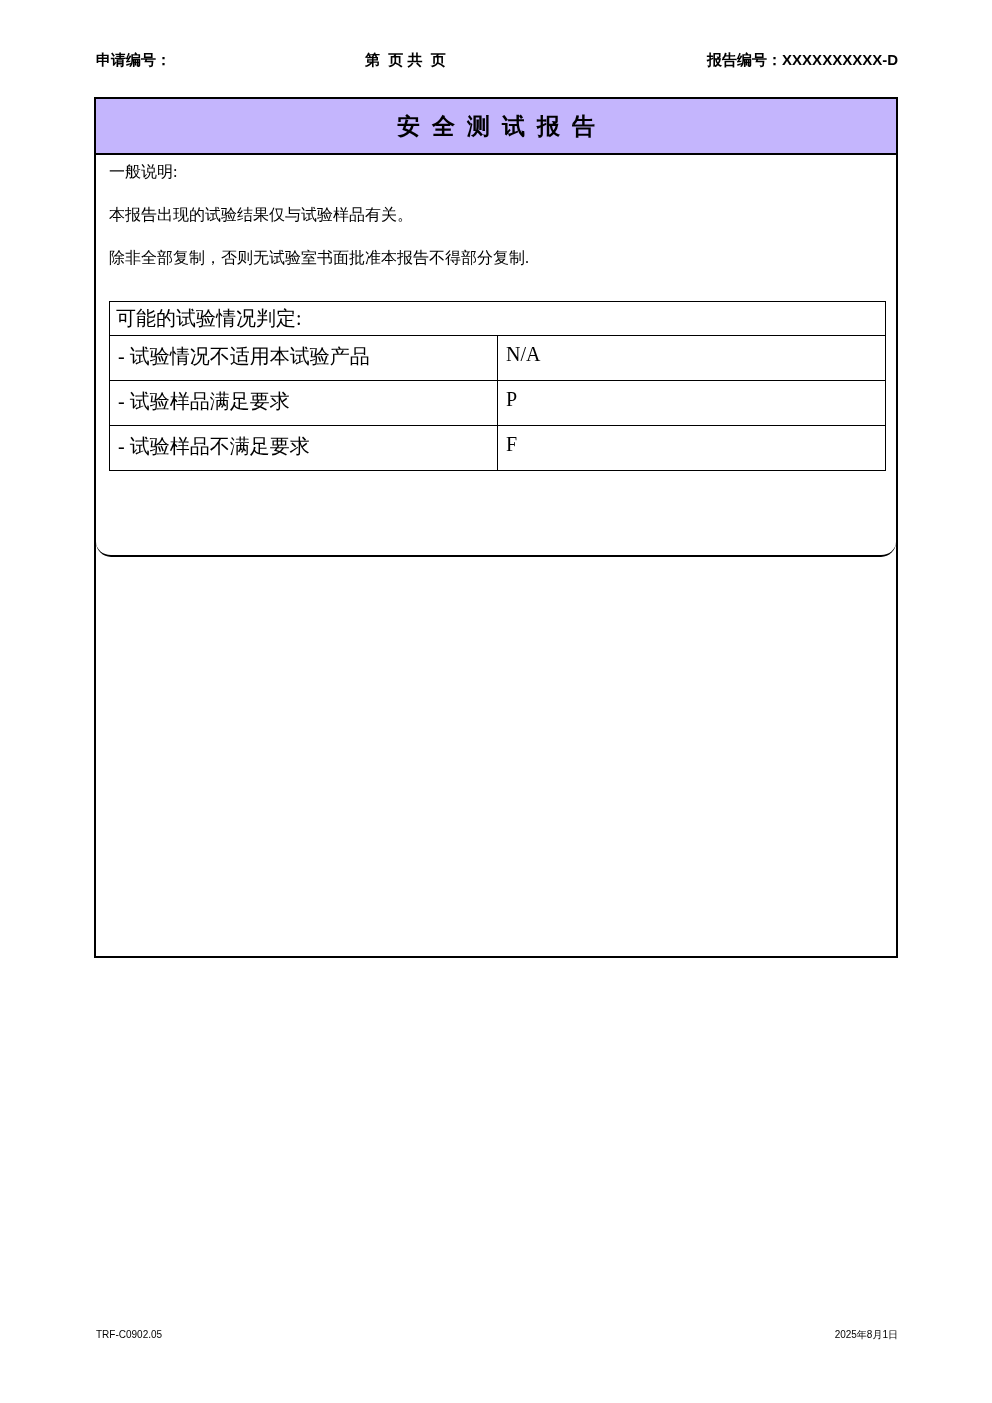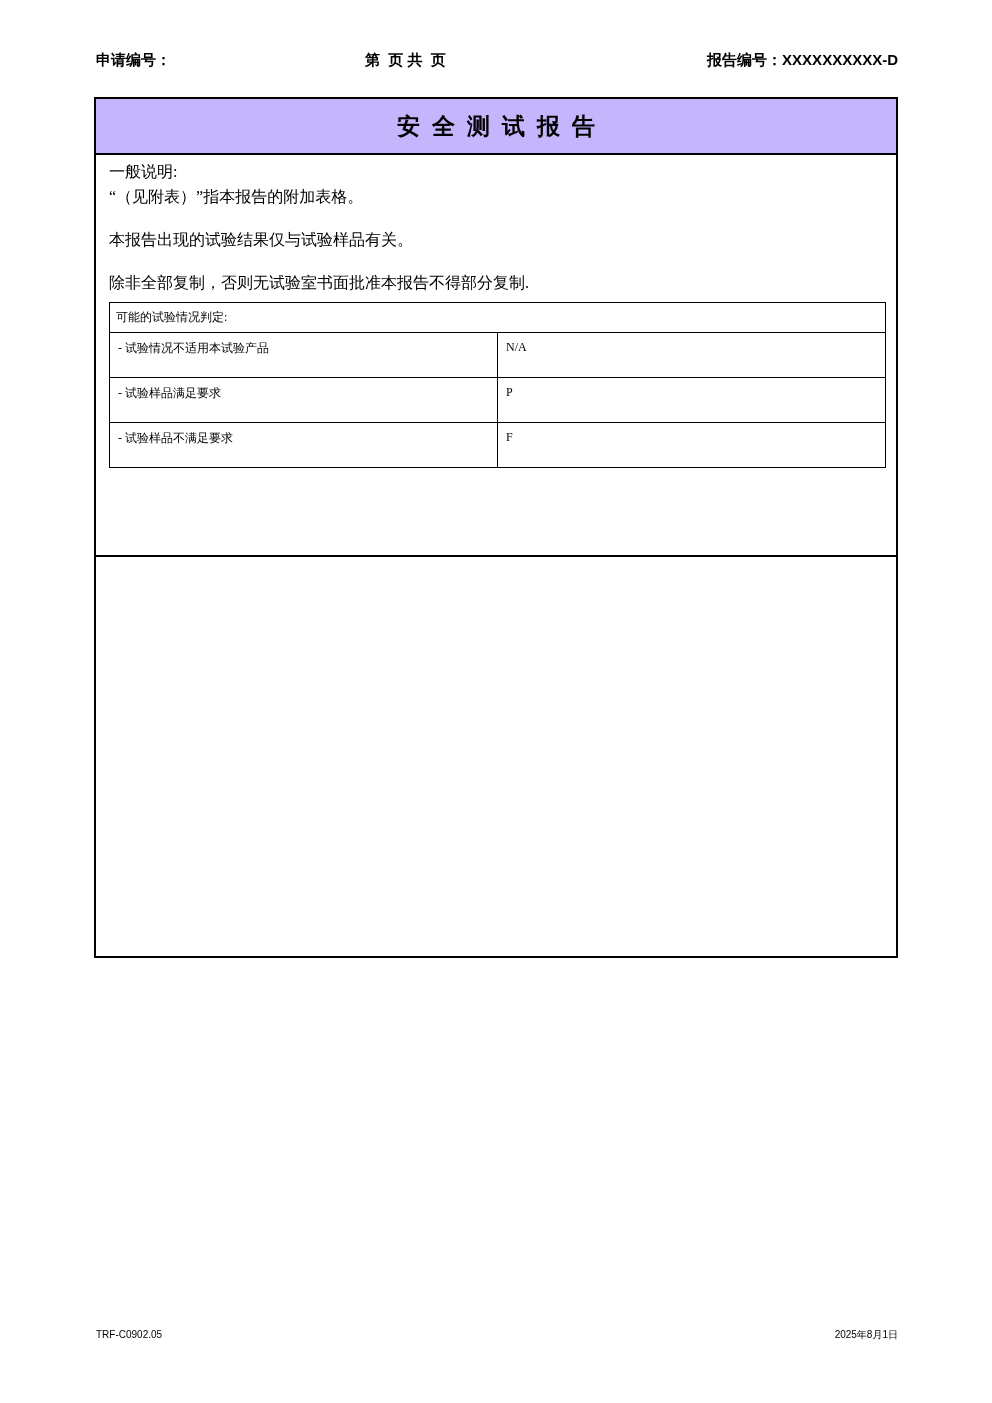--- a/index.html
+++ b/index.html
@@ -58,33 +58,34 @@
     padding-left: 12px;
   }
 
   #notes-section {
     flex: 0 0 402px;
     height: 402px;
     border-bottom: 2px solid #000;
     box-sizing: border-box;
     padding: 6px 10px 0 13px;
     font-size: 16px;
+    border-radius: 15px;
   }
   .note-heading { line-height: 22px; }
   .note-line    { line-height: 22px; }
   #note-line-0  { margin-top: 3px; }
   #note-line-1  { margin-top: 21px; font-family: Liberation Serif, serif; }
   #note-line-2  { margin-top: 21px; }
 
   #verdict-table {
-    margin-top: 8px;
+    margin-top: 32px;
     margin-left: 0px;
     width: 777px;
     border-collapse: collapse;
-    font-size: 12px;
+    font-size: 20px;
   }
   #verdict-table th,
   #verdict-table td {
     border: 1.5px solid #000;
     text-align: left;
     font-weight: normal;
   }
   #verdict-table th {
     height: 30px;
     box-sizing: border-box;
@@ -120,21 +121,20 @@
 <div class="hdr-text" id="hdr-right">报告编号：XXXXXXXXXX-D</div>
 
 <div id="report-box">
 
   <div id="title-section">
     <span>安全测试报告</span>
   </div>
 
   <div id="notes-section">
     <div class="note-heading">一般说明:</div>
-    <div class="note-line" id="note-line-0">“（见附表）”指本报告的附加表格。</div>
     <div class="note-line" id="note-line-1">本报告出现的试验结果仅与试验样品有关。</div>
     <div class="note-line" id="note-line-2">除非全部复制，否则无试验室书面批准本报告不得部分复制.</div>
 
     <table id="verdict-table">
       <tbody>
           <tr>
         <th colspan="2">可能的试验情况判定:</th>
       </tr>
       <tr>
         <td class="col-label">- 试验情况不适用本试验产品</td>

